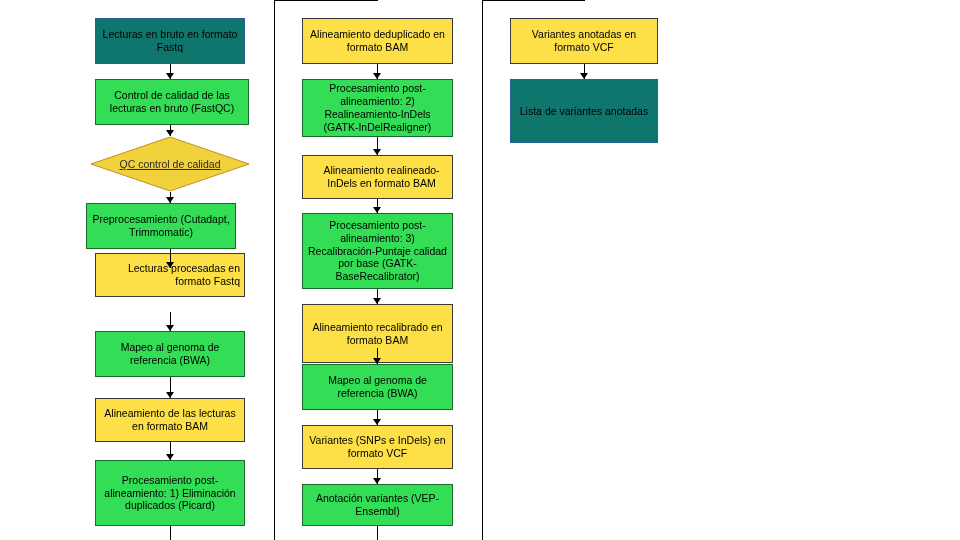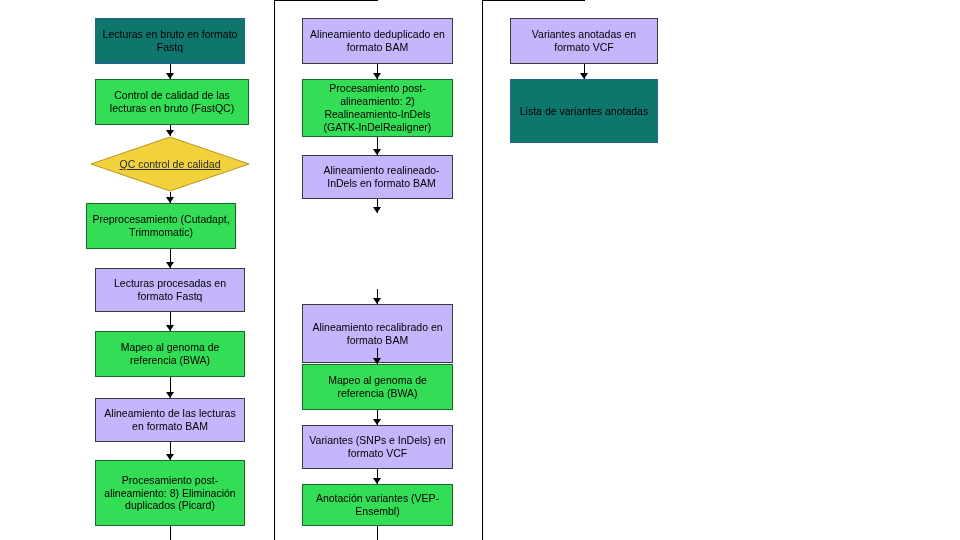--- a/index.html
+++ b/index.html
@@ -12,21 +12,21 @@
   .node{
     position:absolute;box-sizing:border-box;
     display:flex;align-items:center;justify-content:center;
     text-align:center;line-height:1.22;
     font-size:10.5px;color:#000000;
     padding:2px 4px;
   }
   .green{background:#33dd55;border:1px solid #1a6b2a;}
   .blue{background:#4a90e2;border:1px solid #2a5d9e;background:#5b9bd5;}
   .blue{background:#0f766e;}
-  .white{background:#c4b5fd;border:1px solid #3a3a3a;}
+  .white{background:#fde047;border:1px solid #3a3a3a;}
   .diamond-wrap{position:absolute;}
   .diamond-wrap svg{display:block;}
   .diamond-label{
     position:absolute;left:0;top:0;width:100%;height:100%;
     display:flex;align-items:center;justify-content:center;
     text-align:center;font-size:10.5px;color:#2b2b2b;line-height:1.2;text-decoration:underline;
   }
   .line{position:absolute;background:#000000;}
   .vline{width:1px;}
   .hline{height:1px;}
@@ -45,34 +45,35 @@
 
   <div class="diamond-wrap" style="left:90px;top:136px;width:160px;height:56px;">
     <svg width="160" height="56" viewBox="0 0 160 56">
       <polygon points="80,1 159,28 80,55 1,28" fill="#f2d23c" stroke="#b8951f" stroke-width="1"></polygon>
     </svg>
     <div class="diamond-label">QC control de calidad</div>
   </div>
 
   <div class="node green" style="left:86px;top:203px;width:150px;height:46px;">Preprocesamiento (Cutadapt, Trimmomatic)</div>
 
-  <div class="node white" style="left:95px;top:268px;width:150px;height:44px;">Lecturas procesadas en formato Fastq</div>
+  <div class="node white" style="left:95px;top:253px;width:150px;height:44px;text-align:right;">Lecturas procesadas en formato Fastq</div>
 
   <div class="node green" style="left:95px;top:331px;width:150px;height:46px;">Mapeo al genoma de referencia (BWA)</div>
 
   <div class="node white" style="left:95px;top:398px;width:150px;height:44px;">Alineamiento de las lecturas en formato BAM</div>
 
-  <div class="node green" style="left:95px;top:460px;width:150px;height:66px;">Procesamiento post-alineamiento: 8) Eliminación duplicados (Picard)</div>
+  <div class="node green" style="left:95px;top:460px;width:150px;height:66px;">Procesamiento post-alineamiento: 1) Eliminación duplicados (Picard)</div>
 
   <div class="node white" style="left:302px;top:18px;width:151px;height:46px;">Alineamiento deduplicado en formato BAM</div>
 
   <div class="node green" style="left:302px;top:79px;width:151px;height:58px;">Procesamiento post-alineamiento: 2) Realineamiento-InDels (GATK-InDelRealigner)</div>
 
   <div class="node white" style="left:302px;top:155px;width:151px;height:44px;padding-left:12px;">Alineamiento realineado-InDels en formato BAM</div>
 
+  <div class="node green" style="left:302px;top:213px;width:151px;height:76px;">Procesamiento post-alineamiento: 3) Recalibración-Puntaje calidad por base (GATK-BaseRecalibrator)</div>
 
   <div class="node white" style="left:302px;top:304px;width:151px;height:59px;">Alineamiento recalibrado en formato BAM</div>
 
   <div class="node green" style="left:302px;top:364px;width:151px;height:46px;">Mapeo al genoma de referencia (BWA)</div>
 
   <div class="node white" style="left:302px;top:425px;width:151px;height:44px;">Variantes (SNPs e InDels) en formato VCF</div>
 
   <div class="node green" style="left:302px;top:484px;width:151px;height:42px;">Anotación variantes (VEP-Ensembl)</div>
 
   <div class="node white" style="left:510px;top:18px;width:148px;height:46px;">Variantes anotadas en formato VCF</div>

